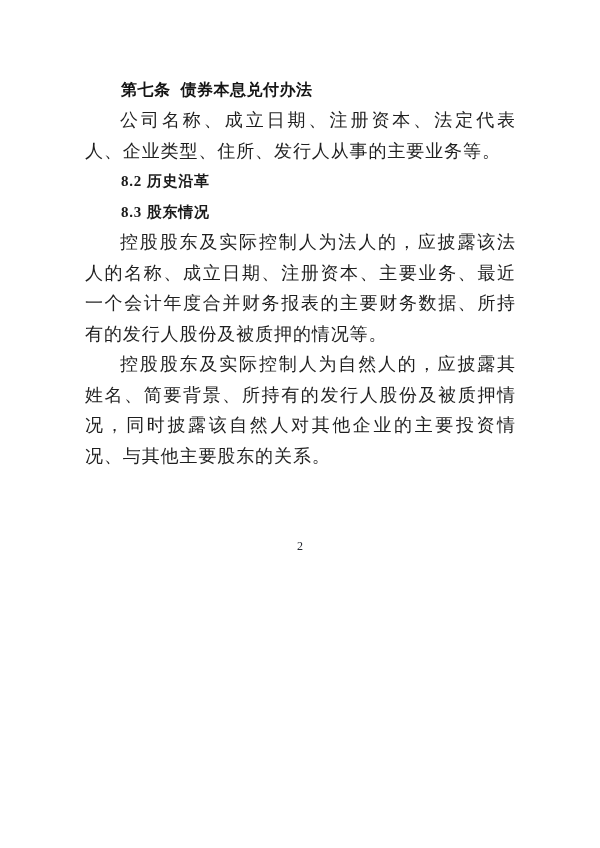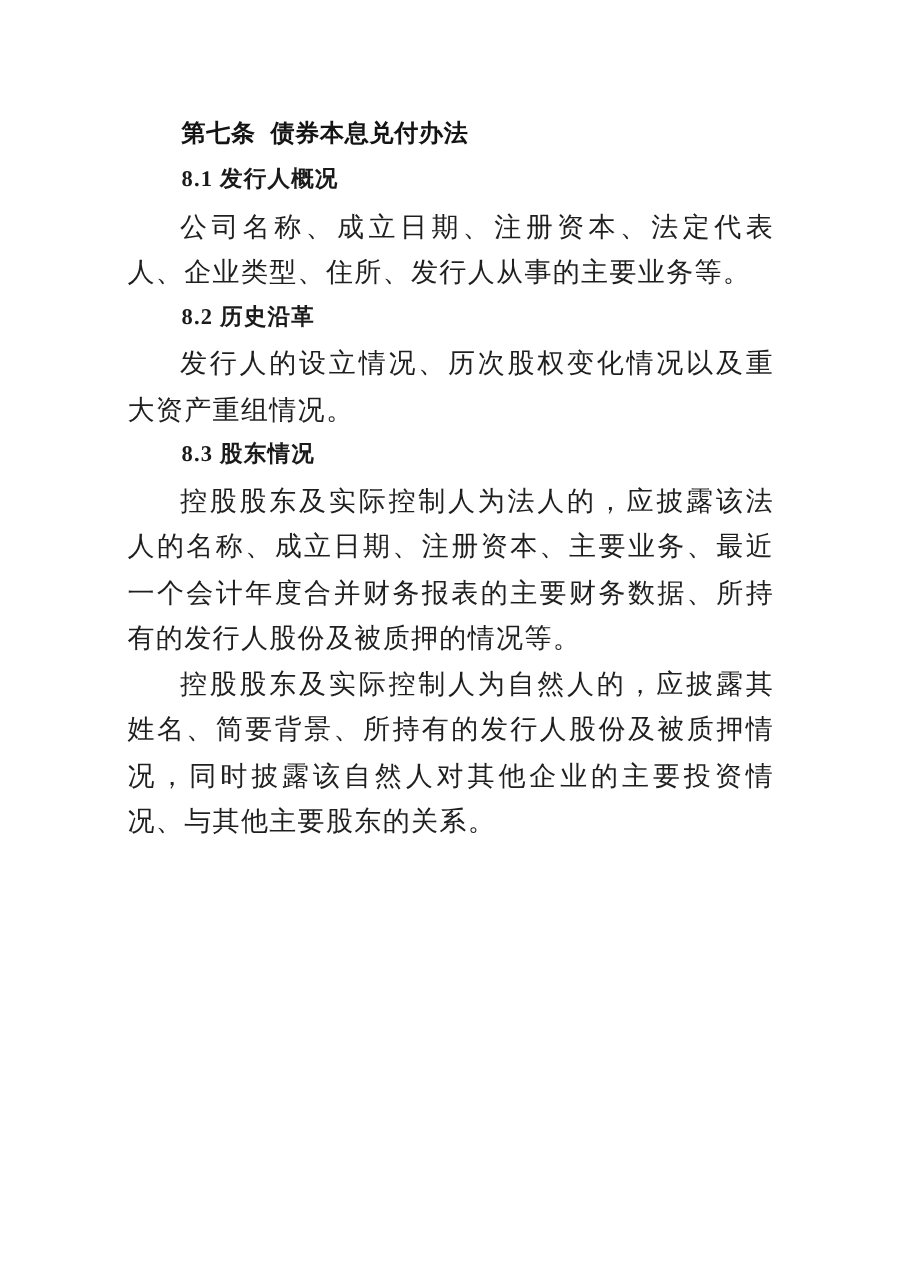--- a/index.html
+++ b/index.html
@@ -58,22 +58,20 @@
     font-size: 12px;
     color: #23262e;
   }
 </style>
 </head>
 <body>
 
 <div class="page">
   <div class="content">
     <div class="h">第七条  债券本息兑付办法</div>
-    <div class="sub">8.1 发行人概况</div>
     <div class="para">公司名称、成立日期、注册资本、法定代表人、企业类型、住所、发行人从事的主要业务等。</div>
     <div class="sub">8.2 历史沿革</div>
-    <div class="para">发行人的设立情况、历次股权变化情况以及重大资产重组情况。</div>
     <div class="sub">8.3 股东情况</div>
     <div class="para">控股股东及实际控制人为法人的，应披露该法人的名称、成立日期、注册资本、主要业务、最近一个会计年度合并财务报表的主要财务数据、所持有的发行人股份及被质押的情况等。</div>
     <div class="para">控股股东及实际控制人为自然人的，应披露其姓名、简要背景、所持有的发行人股份及被质押情况，同时披露该自然人对其他企业的主要投资情况、与其他主要股东的关系。</div>
   </div>
   <div class="page-number">2</div>
 </div>
 
 </body></html>

